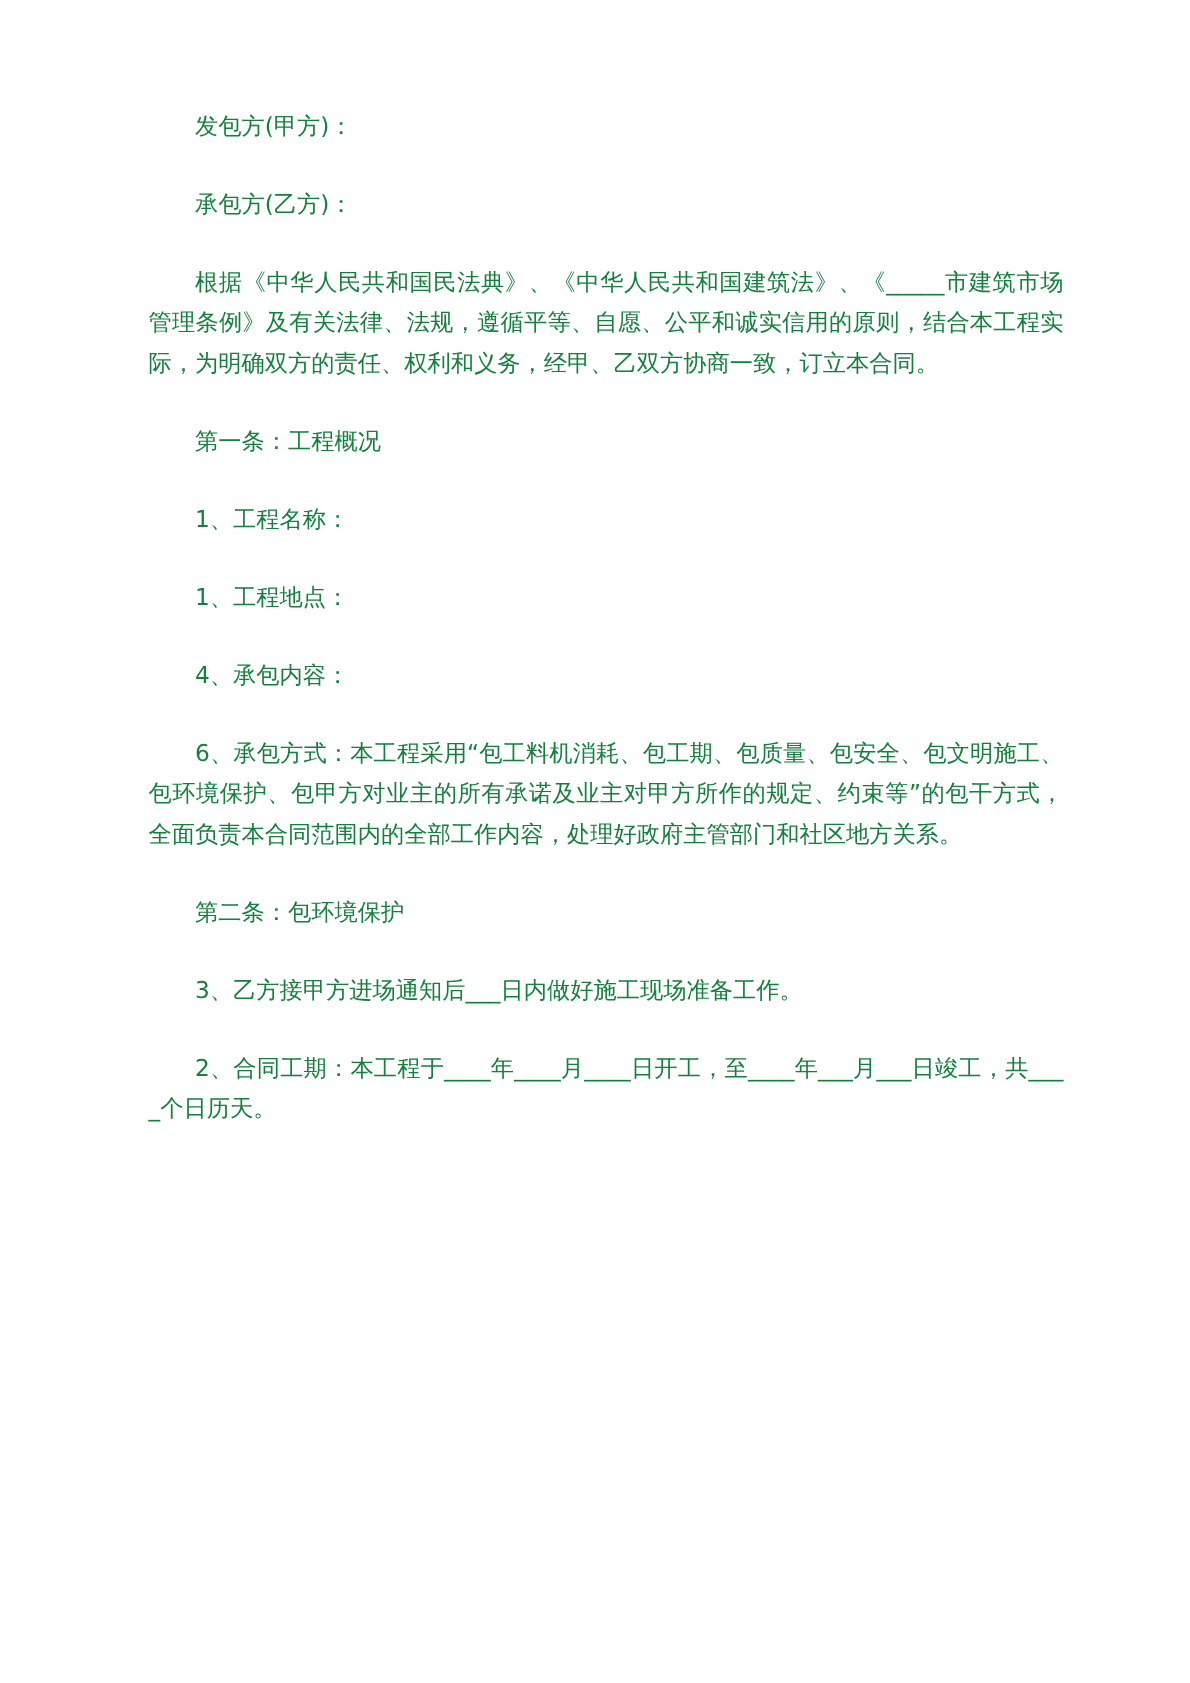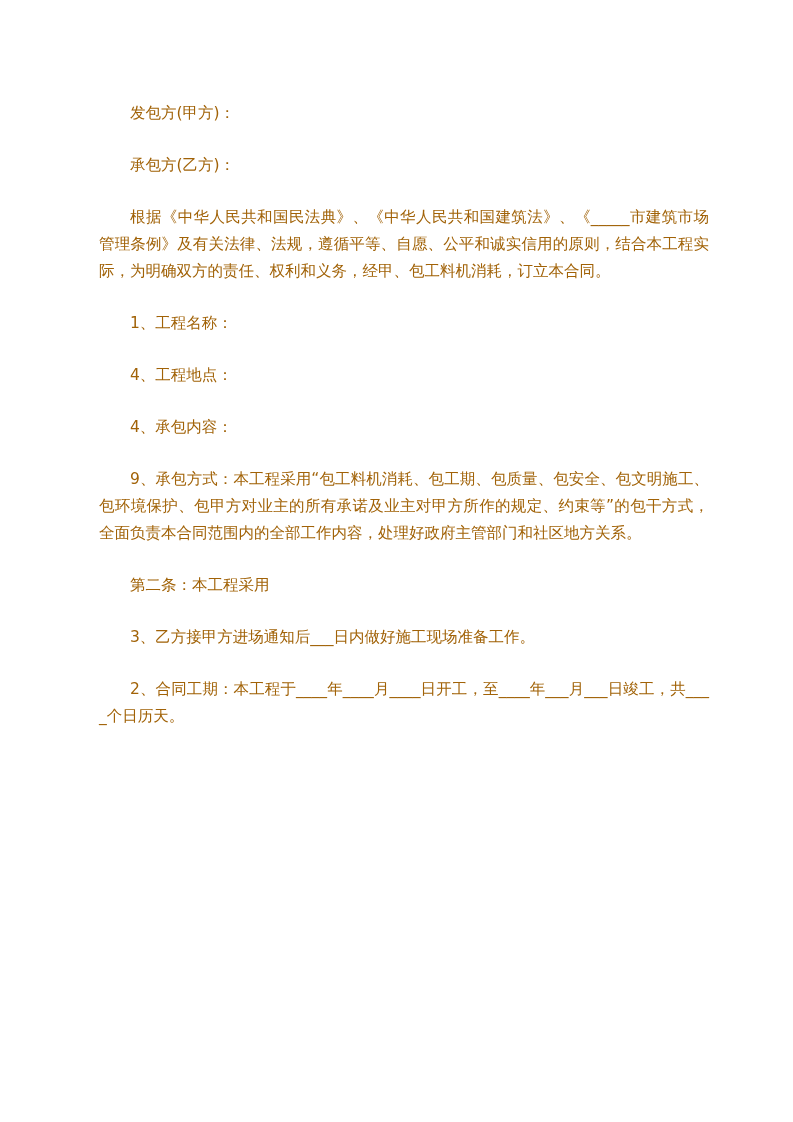--- a/index.html
+++ b/index.html
@@ -6,41 +6,42 @@
     margin: 0;
     padding: 0;
     background: #ffffff;
   }
   .page {
     position: relative;
     width: 793px;
     height: 1122px;
     box-sizing: border-box;
     background: #ffffff;
-    padding: 100px 84px 0 99px;
+    padding: 71px 84px 0 99px;
     font-family: "DejaVu Sans", sans-serif;
     font-size: 15.5px;
     line-height: 27px;
-    color: #a16207;
+    color: #15803d;
     overflow: hidden;
   }
   .page p {
     margin: 0 0 25px 0;
     text-indent: 2em;
     text-align: justify;
     word-break: break-all;
   }
 </style>
 </head>
 <body>
 
 <div class="page">
   <p>发包方(甲方)：</p>
   <p>承包方(乙方)：</p>
-  <p>根据《中华人民共和国民法典》、《中华人民共和国建筑法》、《_____市建筑市场管理条例》及有关法律、法规，遵循平等、自愿、公平和诚实信用的原则，结合本工程实际，为明确双方的责任、权利和义务，经甲、包工料机消耗，订立本合同。</p>
+  <p>根据《中华人民共和国民法典》、《中华人民共和国建筑法》、《_____市建筑市场管理条例》及有关法律、法规，遵循平等、自愿、公平和诚实信用的原则，结合本工程实际，为明确双方的责任、权利和义务，经甲、乙双方协商一致，订立本合同。</p>
+  <p>第一条：工程概况</p>
   <p>1、工程名称：</p>
-  <p>4、工程地点：</p>
+  <p>1、工程地点：</p>
   <p>4、承包内容：</p>
-  <p>9、承包方式：本工程采用“包工料机消耗、包工期、包质量、包安全、包文明施工、包环境保护、包甲方对业主的所有承诺及业主对甲方所作的规定、约束等”的包干方式，全面负责本合同范围内的全部工作内容，处理好政府主管部门和社区地方关系。</p>
-  <p>第二条：本工程采用</p>
+  <p>6、承包方式：本工程采用“包工料机消耗、包工期、包质量、包安全、包文明施工、包环境保护、包甲方对业主的所有承诺及业主对甲方所作的规定、约束等”的包干方式，全面负责本合同范围内的全部工作内容，处理好政府主管部门和社区地方关系。</p>
+  <p>第二条：包环境保护</p>
   <p>3、乙方接甲方进场通知后___日内做好施工现场准备工作。</p>
   <p>2、合同工期：本工程于____年____月____日开工，至____年___月___日竣工，共____个日历天。</p>
 </div>
 
 </body></html>

